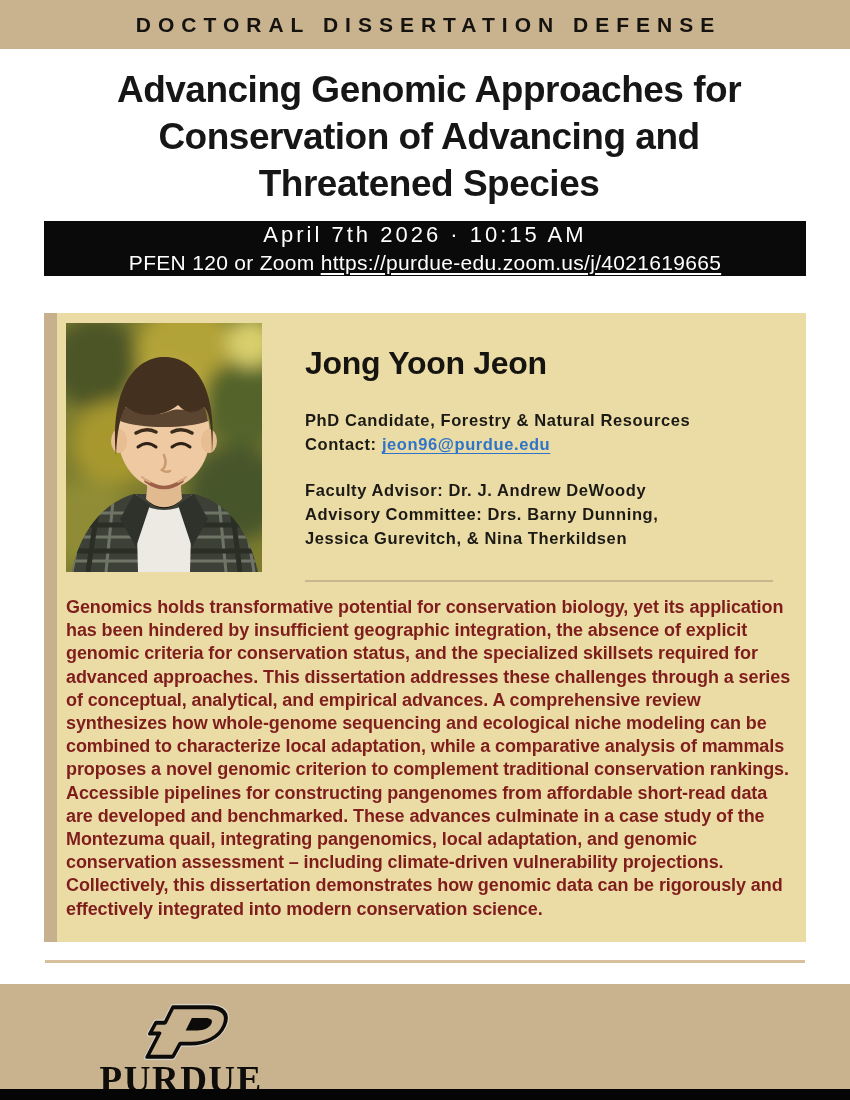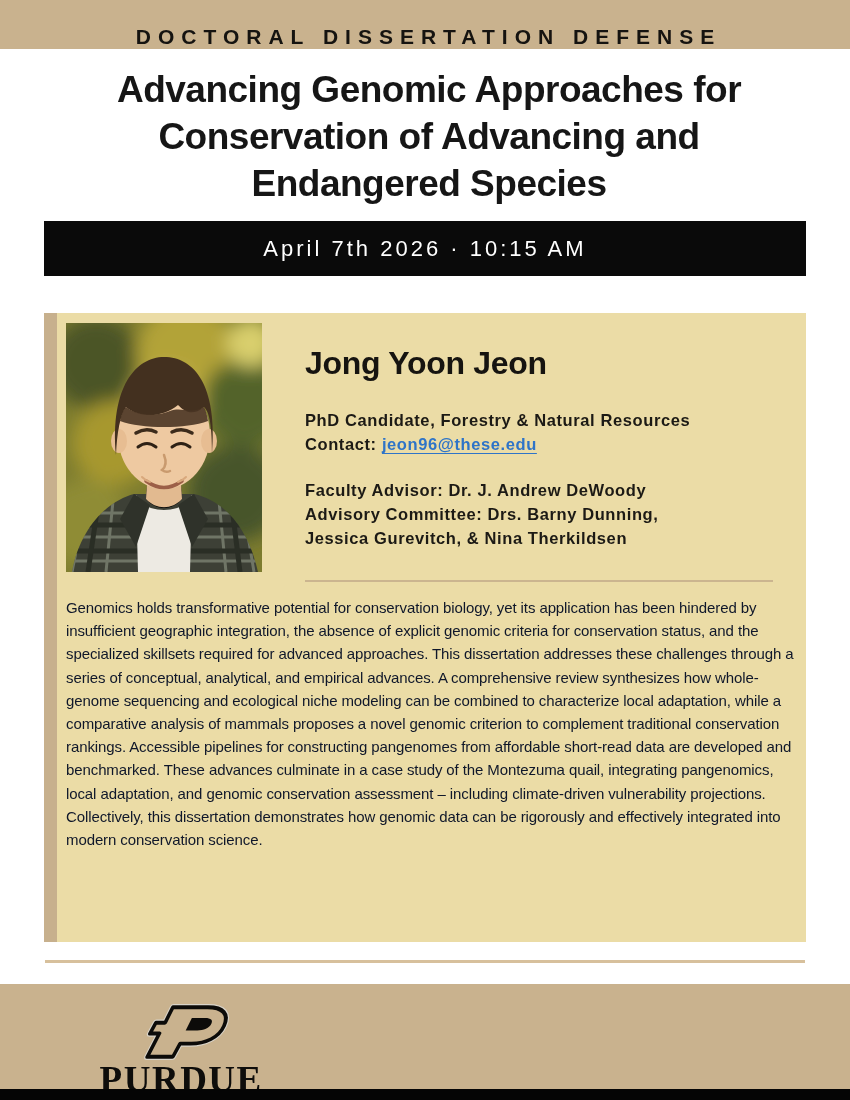--- a/index.html
+++ b/index.html
@@ -11,21 +11,21 @@
     width: 850px;
     height: 1100px;
     overflow: hidden;
   }
   .poster { position: absolute; inset: 0; background: #ffffff; }
 
   
   .top-banner {
     position: absolute; left: 0; top: 0; width: 850px; height: 49px;
     background: #C9B28E;
-    display: flex; align-items: flex-end; justify-content: center;
+    display: flex; align-items: center; justify-content: center;
   }
   .top-banner span {
     font-size: 21px; font-weight: 800; letter-spacing: 7px;
     color: #151310; text-transform: uppercase;
     padding-left: 7px; 
   }
 
   
   .title {
     position: absolute; left: 0; top: 66px; width: 850px;
@@ -64,22 +64,22 @@
     font-size: 16.5px; font-weight: 700; letter-spacing: 0.6px; line-height: 24px; color: #1c1a15;
   }
   .role-line { margin-top: 26px; }
   .email-link { color: #2E74C8; text-decoration: underline; text-underline-offset: 3px; cursor: pointer; font-weight: 700; }
   .adv-block { margin-top: 22px; }
   .info-divider {
     margin-top: 30px; width: 468px; height: 2px; background: #CBB58F;
   }
   .abstract {
     position: absolute; left: 9px; top: 283px; width: 728px;
-    font-size: 15px; line-height: 23.2px; font-weight: 400;
-    letter-spacing: -0.1px; color: #0f172a;
+    font-size: 18px; line-height: 23.2px; font-weight: 700;
+    letter-spacing: -0.1px; color: #7f1d1d;
   }
 
   
   .bottom-rule {
     position: absolute; left: 45px; top: 960px; width: 760px; height: 3px;
     background: #D7C09C;
   }
   .footer-band {
     position: absolute; left: 0; top: 984px; width: 850px; height: 105px;
     background: #C9B28E;
@@ -111,25 +111,28 @@
 
 <div class="poster">
 
   <header class="top-banner">
     <span>DOCTORAL DISSERTATION DEFENSE</span>
   </header>
 
   <h1 class="title">
     <span class="tline">Advancing Genomic Approaches for</span>
     <span class="tline">Conservation of Advancing and</span>
-    <span class="tline">Endangered Species</span>
+    <span class="tline">Threatened Species</span>
   </h1>
 
   <section class="event-banner">
     <div class="event-line1">April 7th 2026 · 10:15 AM</div>
+    <div class="event-line2">
+      <span>PFEN 120 or Zoom </span><a class="zoom-link" href="#">https://purdue-edu.zoom.us/j/4021619665</a>
+    </div>
   </section>
 
   <section class="content-box">
 
     <div class="photo">
       <svg class="portrait" width="196" height="249" viewBox="0 0 196 249" xmlns="http://www.w3.org/2000/svg">
         <defs>
           <filter id="bgblur" x="-30%" y="-30%" width="160%" height="160%">
             <feGaussianBlur stdDeviation="9"></feGaussianBlur>
           </filter>
@@ -195,21 +198,21 @@
 
         <path d="M68,171 L84,182 L70,224 L54,196 Z" fill="#2f322a"></path>
         <path d="M128,171 L112,182 L126,224 L142,196 Z" fill="#2f322a"></path>
       </svg>
     </div>
 
     <div class="info">
       <h2 class="speaker-name">Jong Yoon Jeon</h2>
       <p class="role-line">PhD Candidate, Forestry &amp; Natural Resources</p>
       <p class="contact-line">
-        <span>Contact: </span><a class="email-link" href="#">jeon96@these.edu</a>
+        <span>Contact: </span><a class="email-link" href="#">jeon96@purdue.edu</a>
       </p>
       <div class="adv-block">
         <p class="adv-line">Faculty Advisor: Dr. J. Andrew DeWoody</p>
         <p class="adv-line">Advisory Committee: Drs. Barny Dunning,</p>
         <p class="adv-line">Jessica Gurevitch, &amp; Nina Therkildsen</p>
       </div>
       <div class="info-divider"></div>
     </div>
 
     <p class="abstract">Genomics holds transformative potential for conservation biology, yet its application has been hindered by insufficient geographic integration, the absence of explicit genomic criteria for conservation status, and the specialized skillsets required for advanced approaches. This dissertation addresses these challenges through a series of conceptual, analytical, and empirical advances. A comprehensive review synthesizes how whole-genome sequencing and ecological niche modeling can be combined to characterize local adaptation, while a comparative analysis of mammals proposes a novel genomic criterion to complement traditional conservation rankings. Accessible pipelines for constructing pangenomes from affordable short-read data are developed and benchmarked. These advances culminate in a case study of the Montezuma quail, integrating pangenomics, local adaptation, and genomic conservation assessment – including climate-driven vulnerability projections. Collectively, this dissertation demonstrates how genomic data can be rigorously and effectively integrated into modern conservation science.</p>

